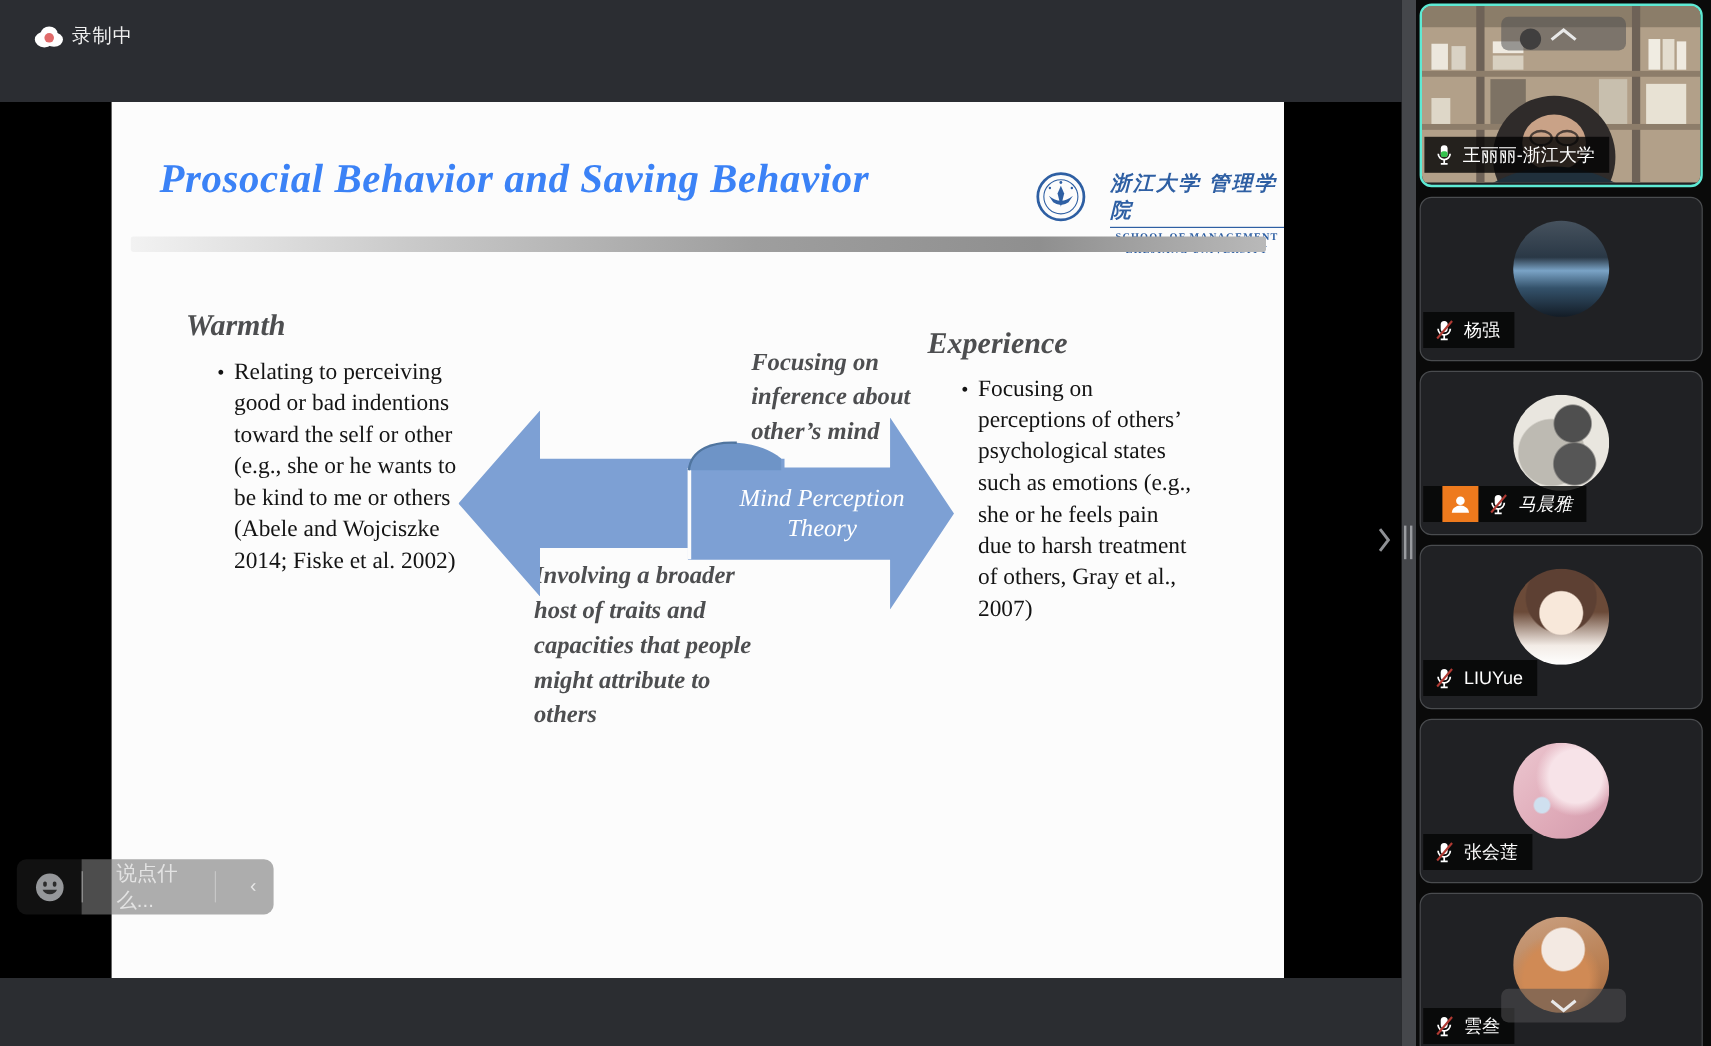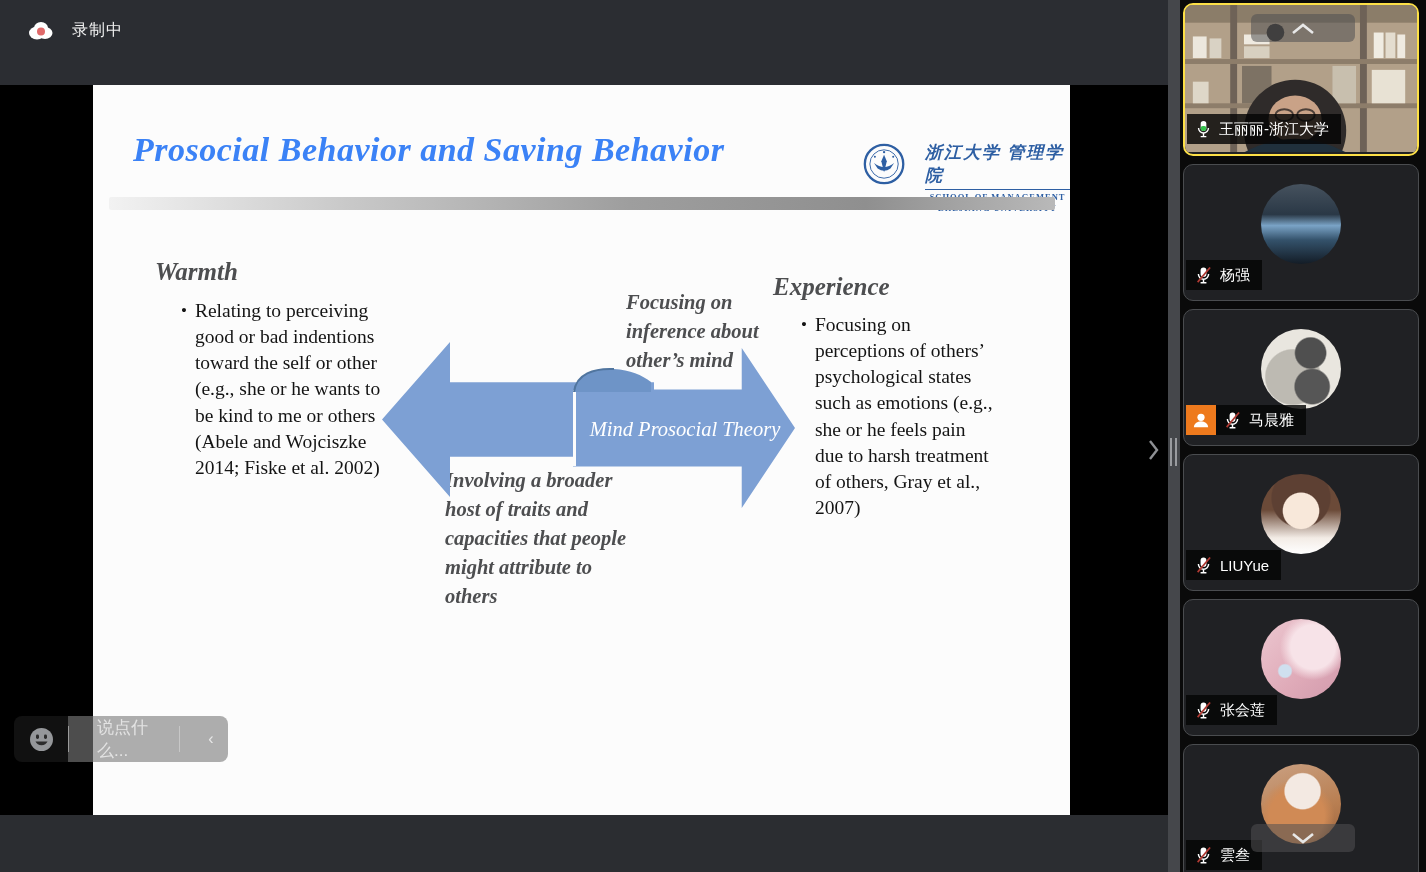--- a/index.html
+++ b/index.html
@@ -2,21 +2,21 @@
 <html><head>
 <meta charset="utf-8">
 <style>
   * { margin:0; padding:0; box-sizing:border-box; }
   html,body { background:#000; }
   .app { position:relative; width:1426px; height:872px; overflow:hidden; background:#000;
          font-family:"Liberation Sans", sans-serif; }
 
   
   .topbar { position:absolute; left:0; top:0; width:1168px; height:85px; background:#2b2d32; }
-  .rec { position:absolute; left:26px; top:18px; display:flex; align-items:center; gap:16px; }
+  .rec { position:absolute; left:26px; top:18px; display:flex; align-items:center; gap:4px; }
   .rec-label { color:#f0f0f0; font-size:16px; letter-spacing:1px; }
 
   
   .stage { position:absolute; left:0; top:85px; width:1168px; height:730px; background:#000; }
   .slide { position:absolute; left:93px; top:85px; width:977px; height:730px; background:#fcfcfc;
            font-family:"Liberation Serif", serif; color:#1a1a1a; }
   .bottombar { position:absolute; left:0; top:815px; width:1168px; height:57px; background:#2b2d31; }
 
   .slide-title { position:absolute; left:40px; top:46px; font-size:34px; font-weight:bold; font-style:italic;
                  color:#3b82f6; letter-spacing:.5px; white-space:nowrap; }
@@ -62,21 +62,21 @@
   
   .divider { position:absolute; left:1168px; top:0; width:12px; height:872px; background:#45474b; }
   .divider-handle { position:absolute; left:2px; top:438px; display:flex; gap:3px; }
   .divider-handle i { display:block; width:2px; height:28px; background:#9a9ca0; }
   .collapse-chevron { position:absolute; left:1142px; top:434px; width:22px; height:32px; z-index:5;
                       display:flex; align-items:center; justify-content:center; }
 
   .sidebar { position:absolute; left:1180px; top:0; width:246px; height:872px; background:#0a0a0a; }
   .tile { position:absolute; left:3px; width:236px; height:137px; background:#202124;
           border:1px solid #4a4c4f; border-radius:10px; overflow:hidden; }
-  .tile-video { top:3px; height:153px; border:2px solid #fde047; }
+  .tile-video { top:3px; height:153px; border:2px solid #5eead4; }
   .t2 { top:164px; } .t3 { top:309px; } .t4 { top:454px; } .t5 { top:599px; } .t6 { top:744px; }
 
   .avatar { position:absolute; left:50%; top:44%; transform:translate(-50%,-50%);
             width:80px; height:80px; border-radius:50%; }
   .av-yang { background:linear-gradient(180deg,#46525e 0%,#2a3846 38%,#7aa3c6 52%,#34526b 70%,#131c26 100%); }
   .av-ma   { background:radial-gradient(circle at 62% 30%, #4f4f4f 0 20%, transparent 22%),
              radial-gradient(circle at 64% 72%, #565656 0 22%, transparent 24%),
              radial-gradient(circle at 40% 60%, #bdbab2 0 40%, transparent 42%), #e9e6df; }
   .av-liu  { background:radial-gradient(circle at 50% 46%, #f8e8da 0 30%, transparent 32%),
              radial-gradient(circle at 50% 30%, #5d4033 0 42%, transparent 44%),
@@ -84,21 +84,21 @@
   .av-zhang{ background:radial-gradient(circle at 30% 65%, #cfe0ef 0 8%, transparent 10%),
              radial-gradient(circle at 65% 35%, #f7e3e8 0 30%, transparent 45%),
              linear-gradient(135deg,#ecc7d0,#dfaab8 60%,#d19aac); }
   .av-yun  { background:radial-gradient(circle at 52% 34%, #f3e9e2 0 26%, transparent 28%),
              radial-gradient(circle at 45% 65%, #d08a55 0 40%, transparent 55%),
              linear-gradient(160deg,#caa183,#b97f52 60%,#9c643d); }
 
   .namebar { position:absolute; left:2px; bottom:10px; display:flex; align-items:center; gap:7px;
              background:rgba(5,5,5,.82); height:30px; padding:0 12px 0 8px; color:#fff; font-size:15px;
              white-space:nowrap; }
-  .namebar.with-badge { padding-left:0; }
+  .namebar.with-badge { padding-left:16px;font-style:italic; }
   .role-badge { width:30px; height:30px; background:#ee7a1d; display:flex; align-items:center;
                 justify-content:center; }
   .scrollbtn { position:absolute; left:71px; width:104px; height:28px; background:rgba(80,80,82,.55);
                border-radius:6px; display:flex; align-items:center; justify-content:center; z-index:6; }
   .sb-up { top:14px; } .sb-down { top:824px; }
 
   .video-scene { position:absolute; inset:0; }
 </style>
 </head>
 <body>
@@ -155,21 +155,21 @@
       <span style="width:182px">Focusing on perceptions of others’ psychological states such as emotions (e.g., she or he feels pain due to harsh treatment of others, Gray et al., 2007)</span>
     </div>
 
     <div class="arrow arrow-left"></div>
     <div class="arrow arrow-right"></div>
     <div class="arrow-edge"></div>
     <svg class="curl" viewBox="0 0 80 26">
       <path d="M2,26 C4,8 22,2 42,3 C58,4 70,9 79,16 L79,26 Z" fill="#6e94c7"></path>
       <path d="M2,26 C4,8 22,2 42,3" fill="none" stroke="#50759f" stroke-width="2"></path>
     </svg>
-    <div class="arrow-label lbl-right">Mind Prosocial Theory</div>
+    <div class="arrow-label lbl-right">Mind Perception Theory</div>
 
     <div class="note" style="left:352px; top:381px; width:192px;">Involving a broader host of traits and capacities that people might attribute to others</div>
   </div>
 
   <div class="bottombar"></div>
 
   <div class="chatbar">
     <div class="chat-emoji-btn">
       <svg width="27" height="27" viewBox="0 0 27 27">
         <circle cx="13.5" cy="13.5" r="11.5" fill="#95979a"></circle>

